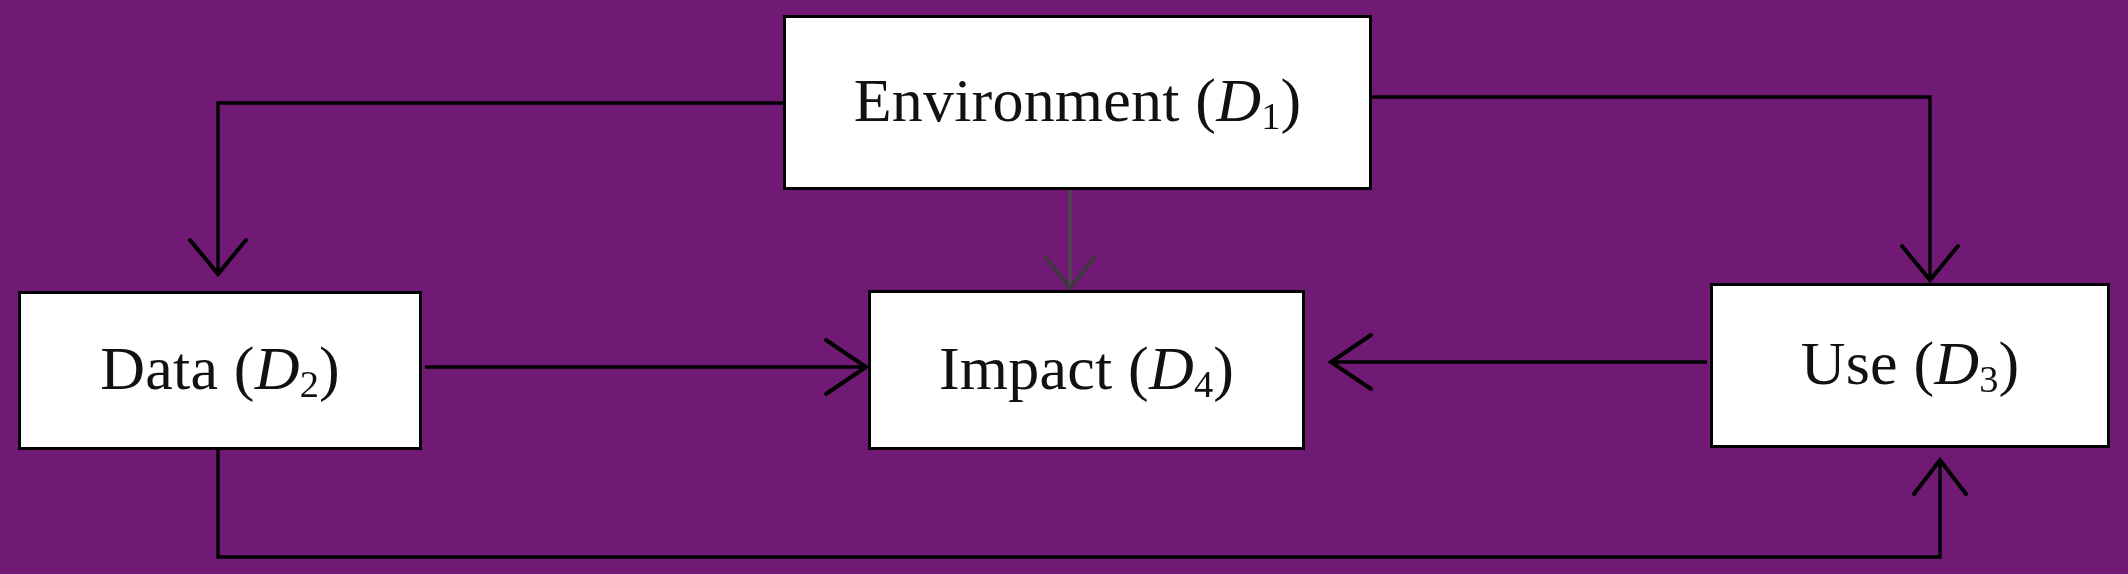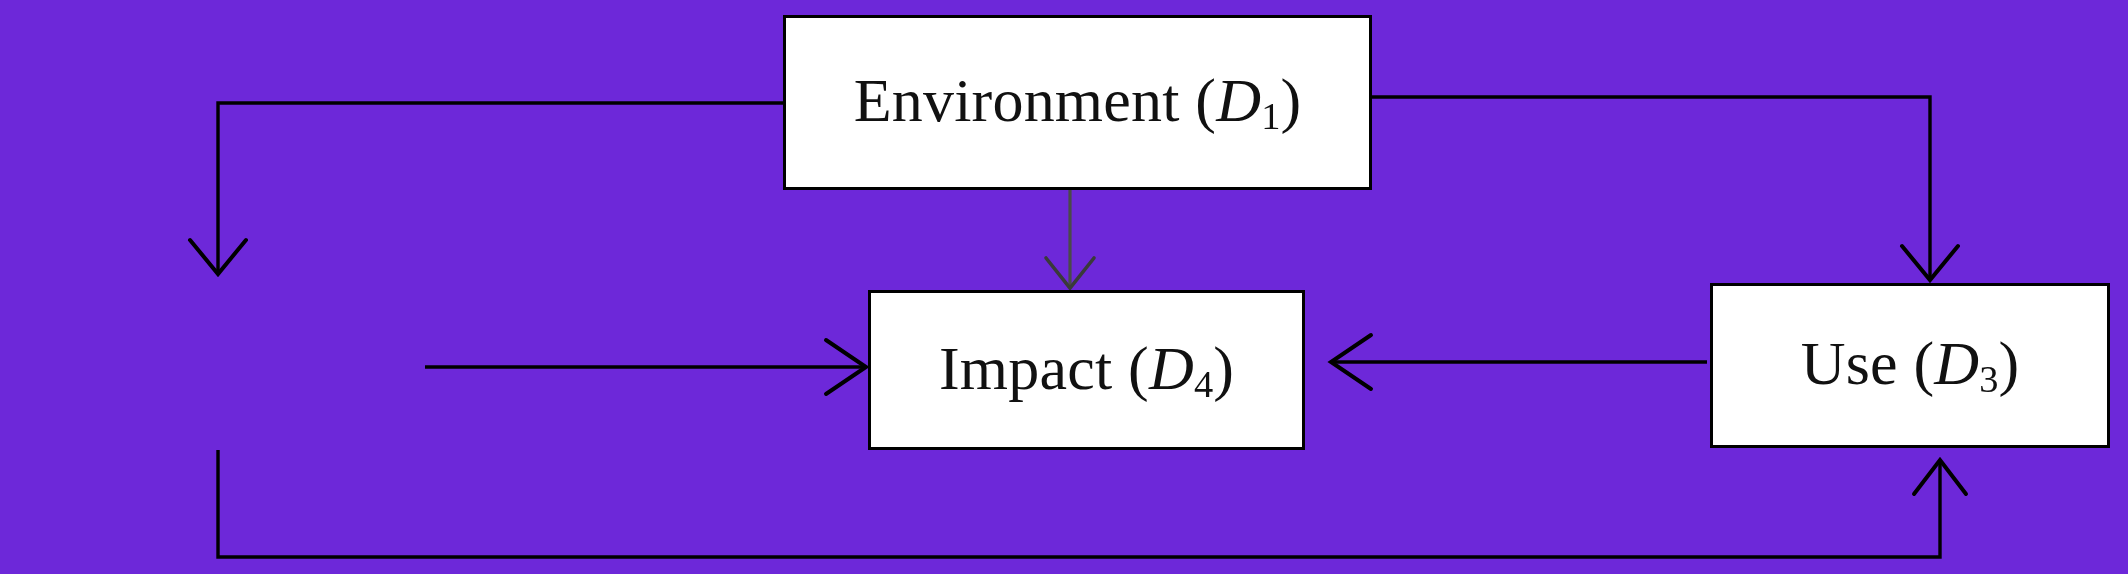--- a/index.html
+++ b/index.html
@@ -9,21 +9,21 @@
     background: #ffffff;
   }
   body {
     font-family: "Liberation Serif", "DejaVu Serif", serif;
     -webkit-font-smoothing: antialiased;
   }
   #diagram-canvas {
     position: relative;
     width: 2128px;
     height: 574px;
-    background: #6d28d9;
+    background: #701a75;
     overflow: hidden;
   }
   #edge-layer {
     position: absolute;
     left: 0;
     top: 0;
     width: 2128px;
     height: 574px;
     pointer-events: none;
   }
@@ -99,20 +99,23 @@
         <path d="M 1914 494 L 1940 460 L 1966 494" stroke-width="4" fill="none" stroke-linecap="round"></path>
       </g>
 
     </g>
   </svg>
 
   <div class="node-box" id="node-environment">
     <span class="node-label"><span>Environment</span><span>&nbsp;</span><span>(</span><span class="sym">D</span><sub>1</sub><span>)</span></span>
   </div>
 
+  <div class="node-box" id="node-data">
+    <span class="node-label"><span>Data</span><span>&nbsp;</span><span>(</span><span class="sym">D</span><sub>2</sub><span>)</span></span>
+  </div>
 
   <div class="node-box" id="node-impact">
     <span class="node-label"><span>Impact</span><span>&nbsp;</span><span>(</span><span class="sym">D</span><sub>4</sub><span>)</span></span>
   </div>
 
   <div class="node-box" id="node-use">
     <span class="node-label"><span>Use</span><span>&nbsp;</span><span>(</span><span class="sym">D</span><sub>3</sub><span>)</span></span>
   </div>
 
 </div>

